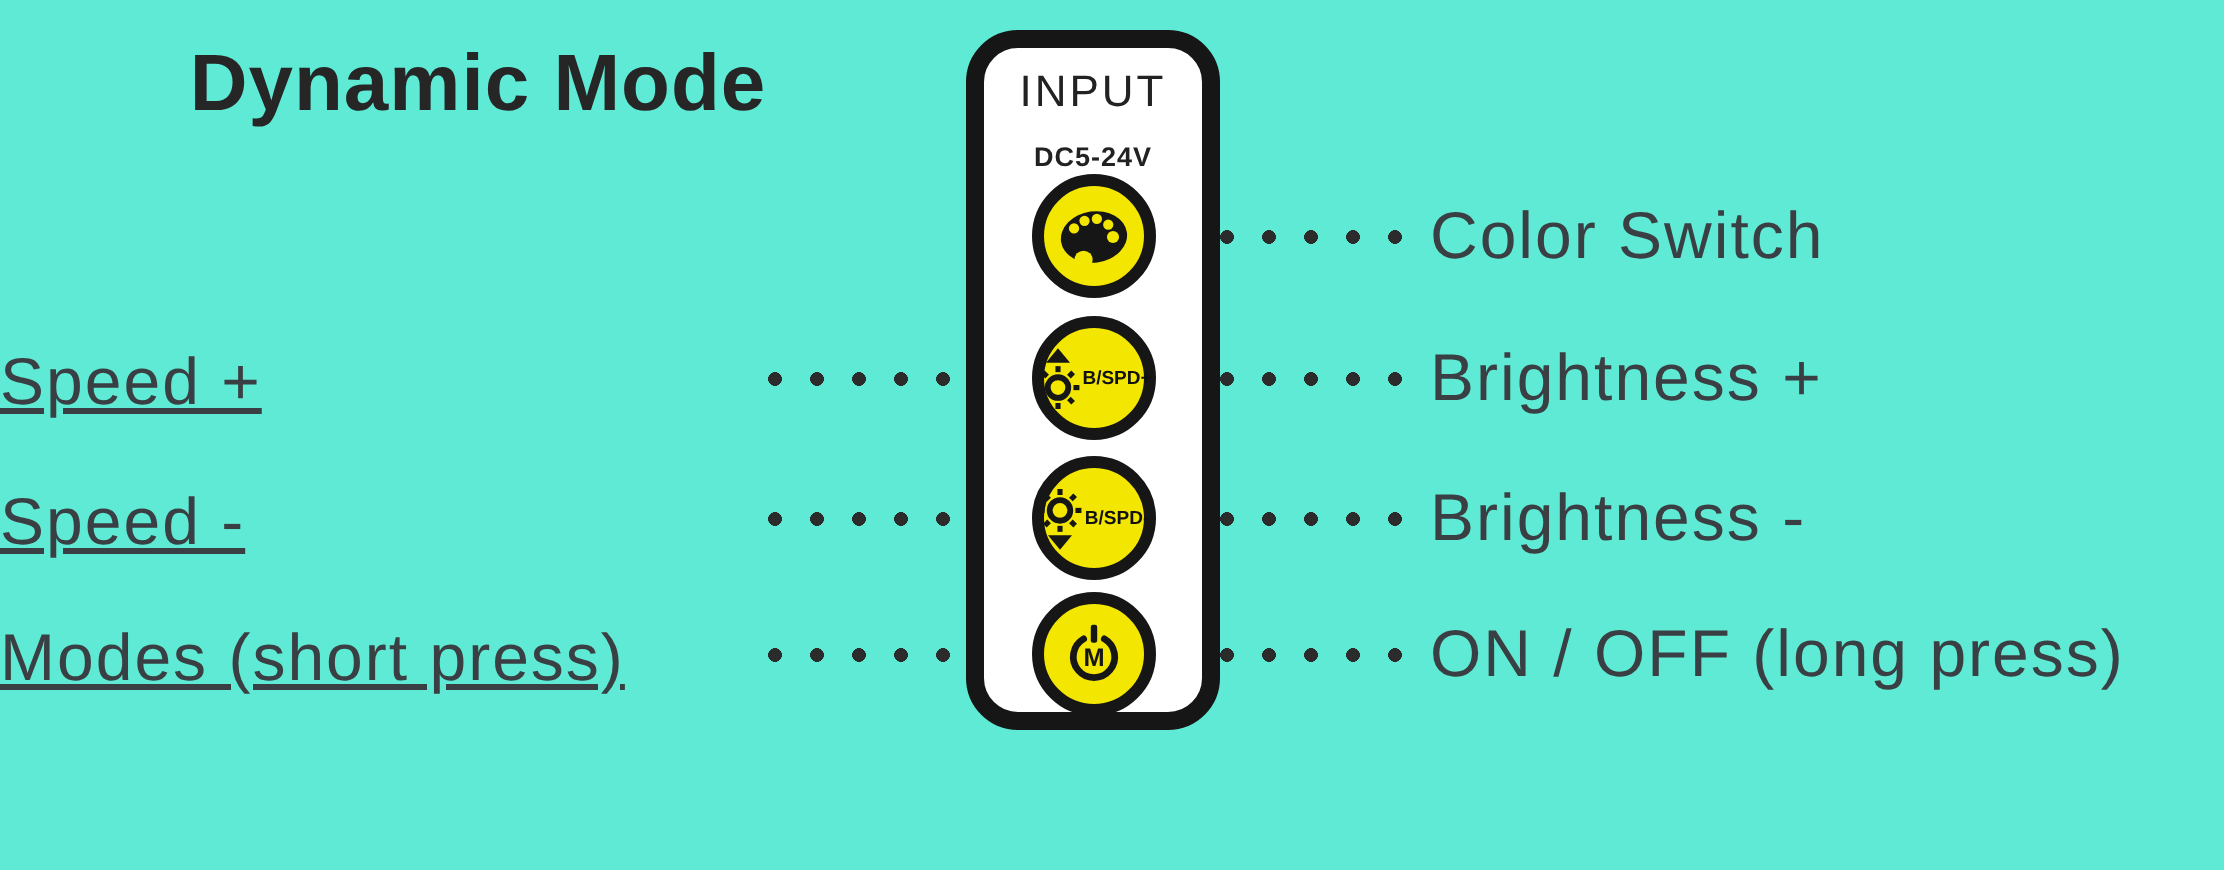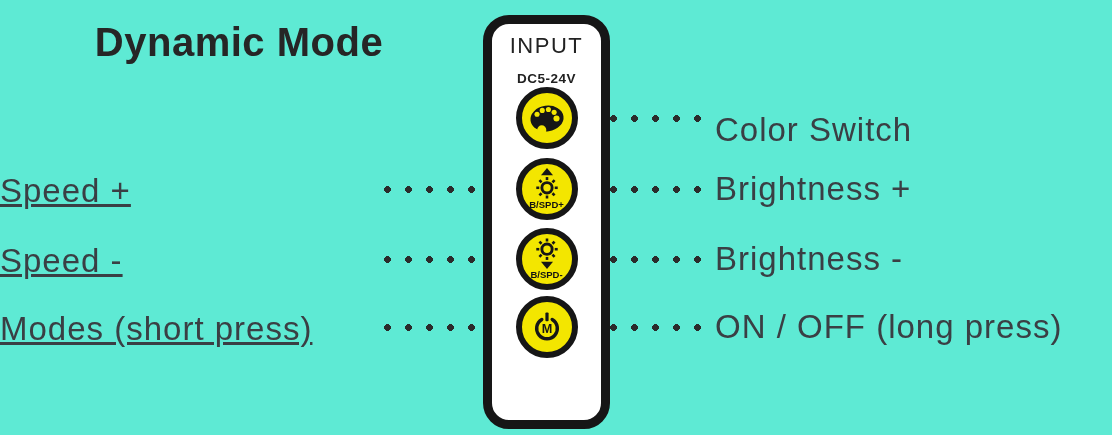--- a/index.html
+++ b/index.html
@@ -16,52 +16,52 @@
 
   .lbl{
     position:absolute;font-size:33px;font-weight:400;color:var(--label,#3A3F44);
     letter-spacing:1px;line-height:40px;white-space:nowrap;
   }
   .lbl.left{left:0;width:373px;text-align:left;text-decoration:underline;}
   .lbl.right{left:715px;}
   #lbl-speed-plus{top:171px;}
   #lbl-speed-minus{top:241px;}
   #lbl-modes{top:309px;}
-  #lbl-color-switch{top:110px;}
+  #lbl-color-switch{top:98px;}
   #lbl-brightness-plus{top:169px;}
   #lbl-brightness-minus{top:239px;}
   #lbl-on-off{top:307px;}
 
   .dots{
     position:absolute;width:92px;height:7px;
     background-image:radial-gradient(3.5px 3.5px at 3.5px 3.5px,var(--dot,#2B2B2B) 98%,transparent 100%);
     background-size:21px 7px;background-repeat:repeat-x;
   }
   .dots.l{left:384px;}
   .dots.r{left:610px;}
   #dots-r1{top:114.5px;}
   #dots-l2{top:185.5px;} #dots-r2{top:185.5px;}
   #dots-l3{top:255.5px;} #dots-r3{top:255.5px;}
   #dots-l4{top:323.5px;} #dots-r4{top:323.5px;}
 
   .device{
-    position:absolute;left:483px;top:15px;width:127px;height:414px;box-sizing:border-box;
+    position:absolute;left:483px;top:15px;width:127px;height:350px;box-sizing:border-box;
     border:9px solid var(--outline,#161616);border-radius:26px;background:#fff;
   }
   .device-top,.device-bottom{position:absolute;left:0;right:0;text-align:center;}
   .device-top{top:9px;}
   .device-bottom{bottom:9px;}
   .port-name{font-size:22px;letter-spacing:1.5px;color:#222;}
   .port-spec{font-size:13.5px;font-weight:700;letter-spacing:.5px;color:#222;margin-top:12px;}
 
   .btn{
     position:absolute;left:50%;transform:translateX(-50%);
     width:62px;height:62px;box-sizing:border-box;border-radius:50%;
     background:var(--yellow,#F3E600);border:6px solid var(--outline,#161616);
-    display:flex;flex-direction:column;align-items:center;justify-content:center;
+    display:flex;flex-direction:row;align-items:center;justify-content:center;
     padding:0;cursor:pointer;
   }
   #btn-color{top:63px;}
   #btn-bspd-plus{top:134px;}
   #btn-bspd-minus{top:204px;}
   #btn-power{top:272px;}
   .btn-label{font-size:9.5px;font-weight:700;color:#111;line-height:1;margin-top:1px;}
   svg{display:block;}
   .ink{fill:var(--outline,#161616);}
   .ink-stroke{stroke:var(--outline,#161616);fill:none;}

